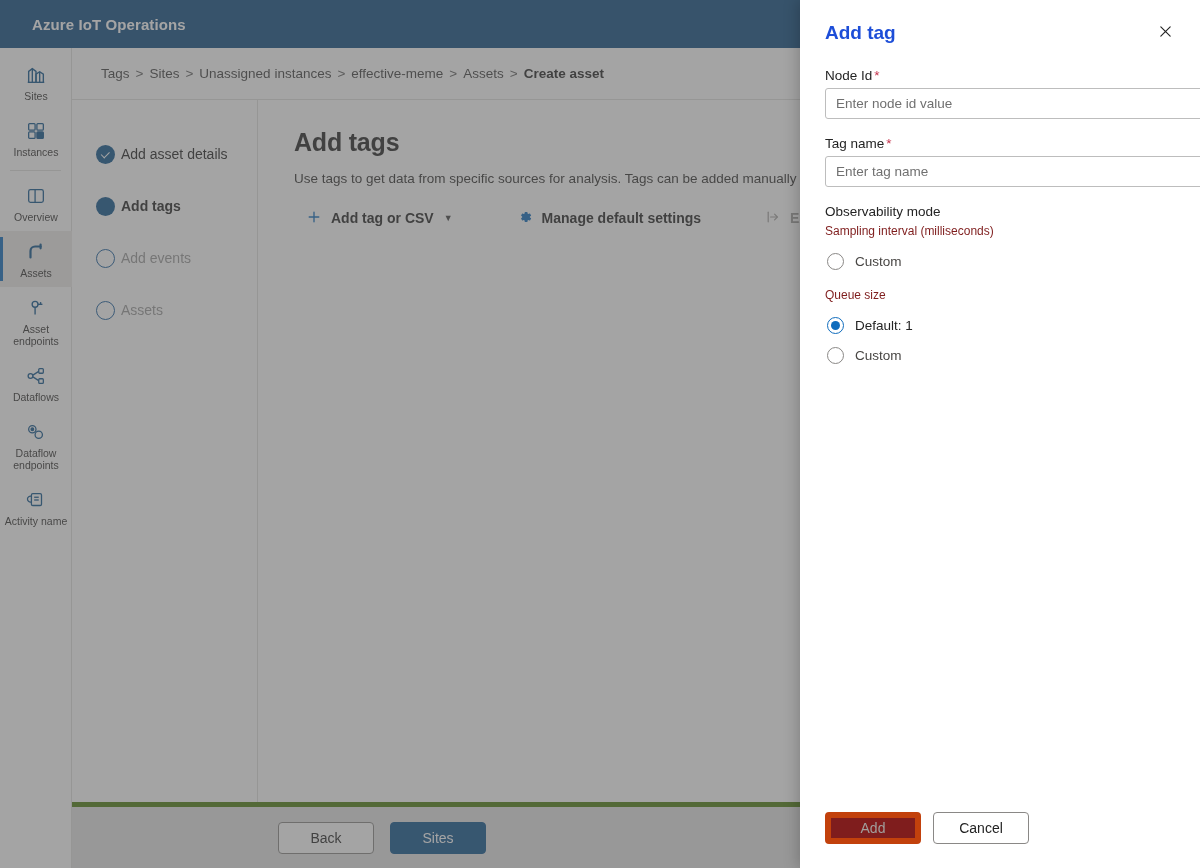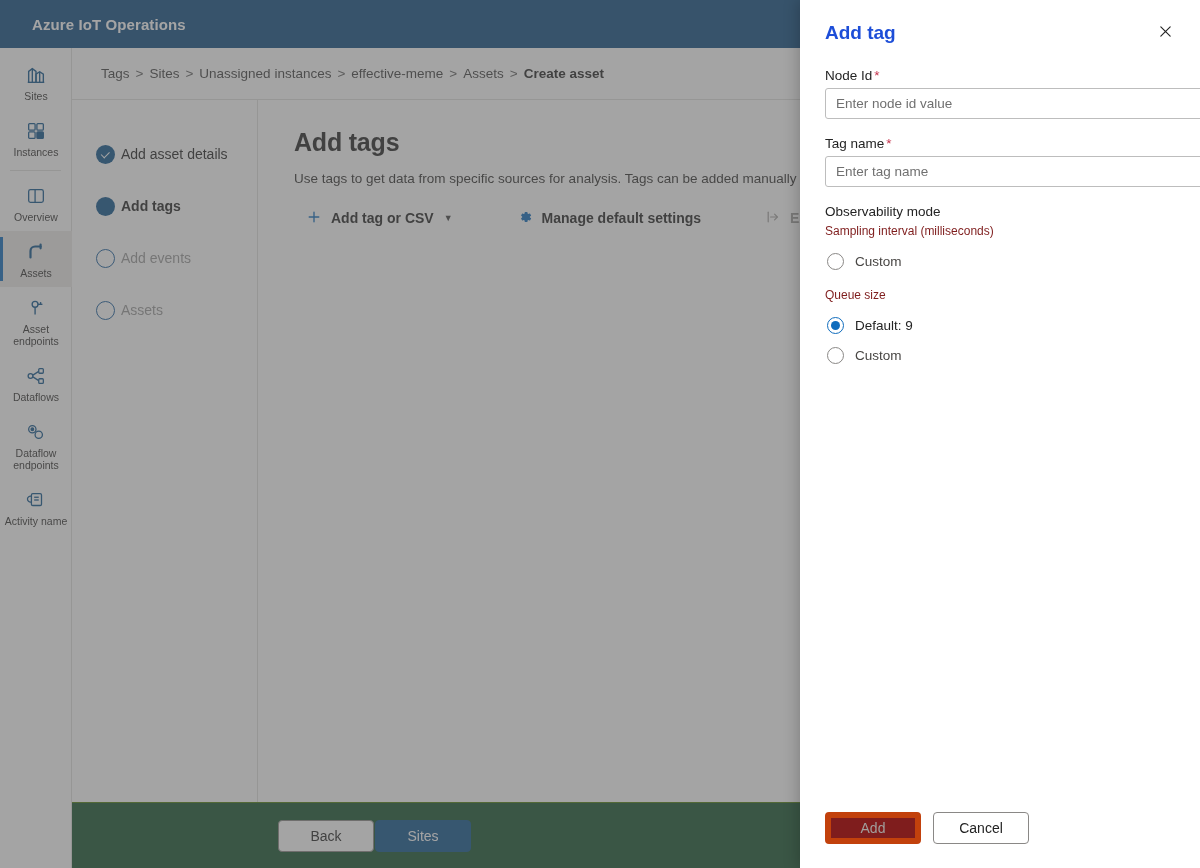--- a/index.html
+++ b/index.html
@@ -146,24 +146,24 @@
     font-family: inherit;
   }
   .tb-btn.disabled { color: #a19f9d; cursor: default; }
   .tb-btn .chev { font-size: 9px; color: #424242; font-weight: normal; margin-left: 1px; }
   .tb-gap { width: 40px; }
 
   
   .footer {
     position: absolute; left: 72px; top: 802px;
     width: 1128px; height: 66px;
-    background: #14532d;
-    border-top: 1px solid #4d7c0f;
+    background: #e5e5e5;
+    border-top: 5px solid #4d7c0f;
     display: flex; align-items: center;
-    padding-left: 206px; gap: 1px;
+    padding-left: 206px; gap: 16px;
   }
   .btn {
     height: 32px; min-width: 96px;
     font-size: 14px; font-family: inherit;
     border-radius: 4px; cursor: pointer;
     display: inline-flex; align-items: center; justify-content: center;
     padding: 0 16px;
   }
   .btn-secondary { background: #ffffff; border: 1px solid #8a8886; color: #242424; }
   .btn-primary   { background: #0f548c; border: 1px solid #0f548c; color: #ffffff; }
@@ -492,21 +492,21 @@
         <div class="radio-row">
           <span class="radio"></span>
           <span class="radio-label muted">Custom</span>
         </div>
       </div>
 
       <div class="group-block">
         <div class="group-label">Queue size</div>
         <div class="radio-row">
           <span class="radio checked"></span>
-          <span class="radio-label">Default: 9</span>
+          <span class="radio-label">Default: 1</span>
         </div>
         <div class="radio-row">
           <span class="radio"></span>
           <span class="radio-label muted">Custom</span>
         </div>
       </div>
     </div>
 
     <div class="panel-foot">
       <button class="btn btn-disabled">Add</button>

